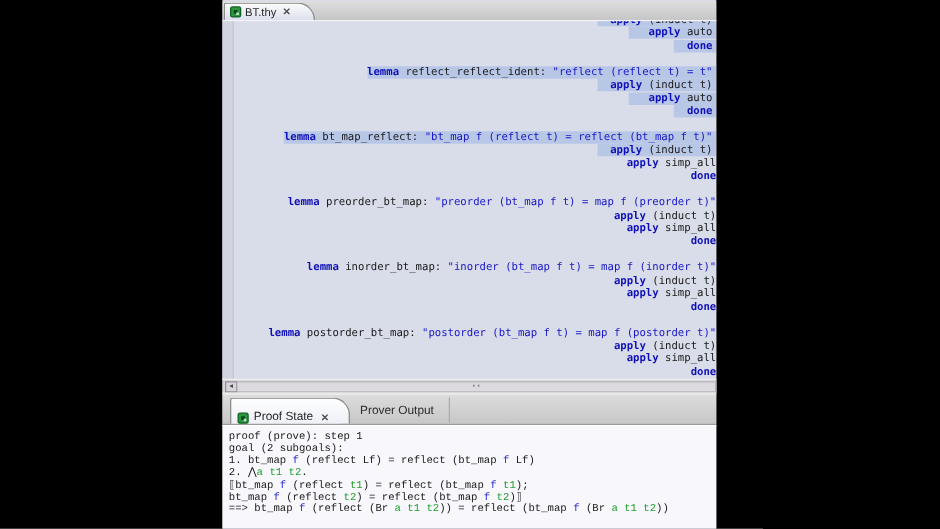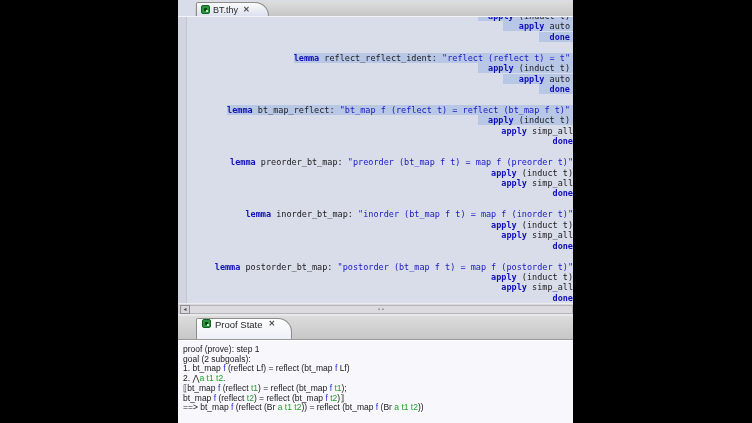--- a/index.html
+++ b/index.html
@@ -2,21 +2,21 @@
 <html><head>
 <meta charset="utf-8">
 <style>
   html,body{margin:0;padding:0;}
   .screen{position:relative;width:752px;height:423px;background:#000;overflow:hidden;
           font-family:"Liberation Sans",sans-serif;}
   .app{position:absolute;left:178px;top:0;width:395px;height:423px;background:#d9dce9;}
 
   
   .editor-tabbar{position:absolute;top:1px;left:0;right:0;height:15px;
-    background:linear-gradient(#dedede,#c6c6c6);border-bottom:1px solid #9a9a9a;margin-left:17px;}
+    background:linear-gradient(#dedede,#c6c6c6);border-bottom:1px solid #9a9a9a;}
   .tab-active{position:absolute;left:1px;top:1px;height:13px;display:flex;align-items:center;gap:3px;
     padding:0 18px 0 4px;background:linear-gradient(#fbfbfb,#dde1ee);
     border:1px solid #8d8d8d;border-bottom:none;border-radius:2px 14px 0 0;
     font-size:9px;color:#2a2a2a;}
   .file-icon{width:9px;height:9px;border-radius:2px;background:#2e9440;border:1px solid #0e6322;
     box-sizing:border-box;position:relative;flex:0 0 auto;}
   .file-icon i{position:absolute;left:2px;top:2px;width:3px;height:3px;background:#0b4a18;}
   .file-icon b{position:absolute;right:1px;bottom:1px;width:2px;height:2px;background:#bfe8c4;}
   .close-x{font-size:8px;color:#4d4d4d;font-weight:bold;margin-left:2px;}
 
@@ -38,29 +38,29 @@
     border-top:1px solid #eeedf1;display:flex;align-items:center;}
   .hs-btn{width:10px;height:9px;margin-left:2px;border:1px solid #8f8f93;background:#d8d6da;
     box-sizing:border-box;font-size:6px;line-height:7px;text-align:center;color:#4a4a4e;flex:0 0 auto;}
   .hs-track{flex:1;height:9px;border:1px solid #b7b5b9;border-left:none;background:#dcdade;
     box-sizing:border-box;text-align:center;font-size:6px;line-height:7px;color:#8e8c90;}
 
   
   .sash{position:absolute;top:314px;left:0;right:0;height:2px;background:#e9e9ec;}
   .bottom-tabbar{position:absolute;top:316px;left:0;right:0;height:23px;
     background:linear-gradient(#dcdcdc,#c7c7c7);border-bottom:1px solid #9a9a9a;}
-  .btab-active{position:absolute;left:18px;top:2px;height:20px;display:flex;align-items:flex-start;gap:4px;
+  .btab-active{position:absolute;left:6px;top:2px;height:20px;display:flex;align-items:flex-end;gap:4px;
     padding:0 16px 0 5px;background:linear-gradient(#fefefe,#eef0f7);
     border:1px solid #8d8d8d;border-bottom:none;border-radius:2px 14px 0 0;
     font-size:9.5px;color:#1f1f1f;z-index:2;}
   .btab-inactive{position:absolute;left:98px;top:2px;height:20px;display:flex;align-items:center;
     padding:0 12px;font-size:9.5px;color:#2b2b2b;border-right:1px solid #ababab;}
   .panel-content{position:absolute;top:340px;left:0;right:0;bottom:0;background:#f7f7fc;
     border-top:1px solid #ffffff;padding:4px 0 0 5px;
-    font-family:Liberation Sans, sans-serif;font-size:8.5px;line-height:9.7px;
+    font-family:Liberation Mono, monospace;font-size:8.5px;line-height:9.7px;
     color:#141414;white-space:pre-wrap;}
   .proof-line{min-height:9.7px;}
   .seg-f{color:#2b2bd8;}
   .seg-b{color:#22a02c;}
 </style>
 </head>
 <body>
 
 <div class="screen">
   <div class="app">
@@ -90,18 +90,21 @@
 
     <div class="bottom-tabbar">
       <div class="btab-active">
         <span class="file-icon">
             <i></i>
             <b></b>
           </span>
         <span>Proof State</span>
         <span class="close-x">✕</span>
       </div>
+      <div class="btab-inactive">
+        <span>Prover Output</span>
+      </div>
     </div>
 
     <div class="panel-content" id="proof-lines"><div class="proof-line"><span class="seg-p">proof (prove): step 1</span></div><div class="proof-line"><span class="seg-p">goal (2 subgoals):</span></div><div class="proof-line"><span class="seg-p">1. bt_map </span><span class="seg-f">f</span><span class="seg-p"> (reflect Lf) = reflect (bt_map </span><span class="seg-f">f</span><span class="seg-p"> Lf)</span></div><div class="proof-line"><span class="seg-p">2. ⋀</span><span class="seg-b">a</span><span class="seg-p"> </span><span class="seg-b">t1</span><span class="seg-p"> </span><span class="seg-b">t2</span><span class="seg-p">.</span></div><div class="proof-line"><span class="seg-p">⟦bt_map </span><span class="seg-f">f</span><span class="seg-p"> (reflect </span><span class="seg-b">t1</span><span class="seg-p">) = reflect (bt_map </span><span class="seg-f">f</span><span class="seg-p"> </span><span class="seg-b">t1</span><span class="seg-p">);</span></div><div class="proof-line"><span class="seg-p">bt_map </span><span class="seg-f">f</span><span class="seg-p"> (reflect </span><span class="seg-b">t2</span><span class="seg-p">) = reflect (bt_map </span><span class="seg-f">f</span><span class="seg-p"> </span><span class="seg-b">t2</span><span class="seg-p">)⟧</span></div><div class="proof-line"><span class="seg-p">==&gt; bt_map </span><span class="seg-f">f</span><span class="seg-p"> (reflect (Br </span><span class="seg-b">a</span><span class="seg-p"> </span><span class="seg-b">t1</span><span class="seg-p"> </span><span class="seg-b">t2</span><span class="seg-p">)) = reflect (bt_map </span><span class="seg-f">f</span><span class="seg-p"> (Br </span><span class="seg-b">a</span><span class="seg-p"> </span><span class="seg-b">t1</span><span class="seg-p"> </span><span class="seg-b">t2</span><span class="seg-p">))</span></div></div>
 
   </div>
 </div>
 
 </body></html>

